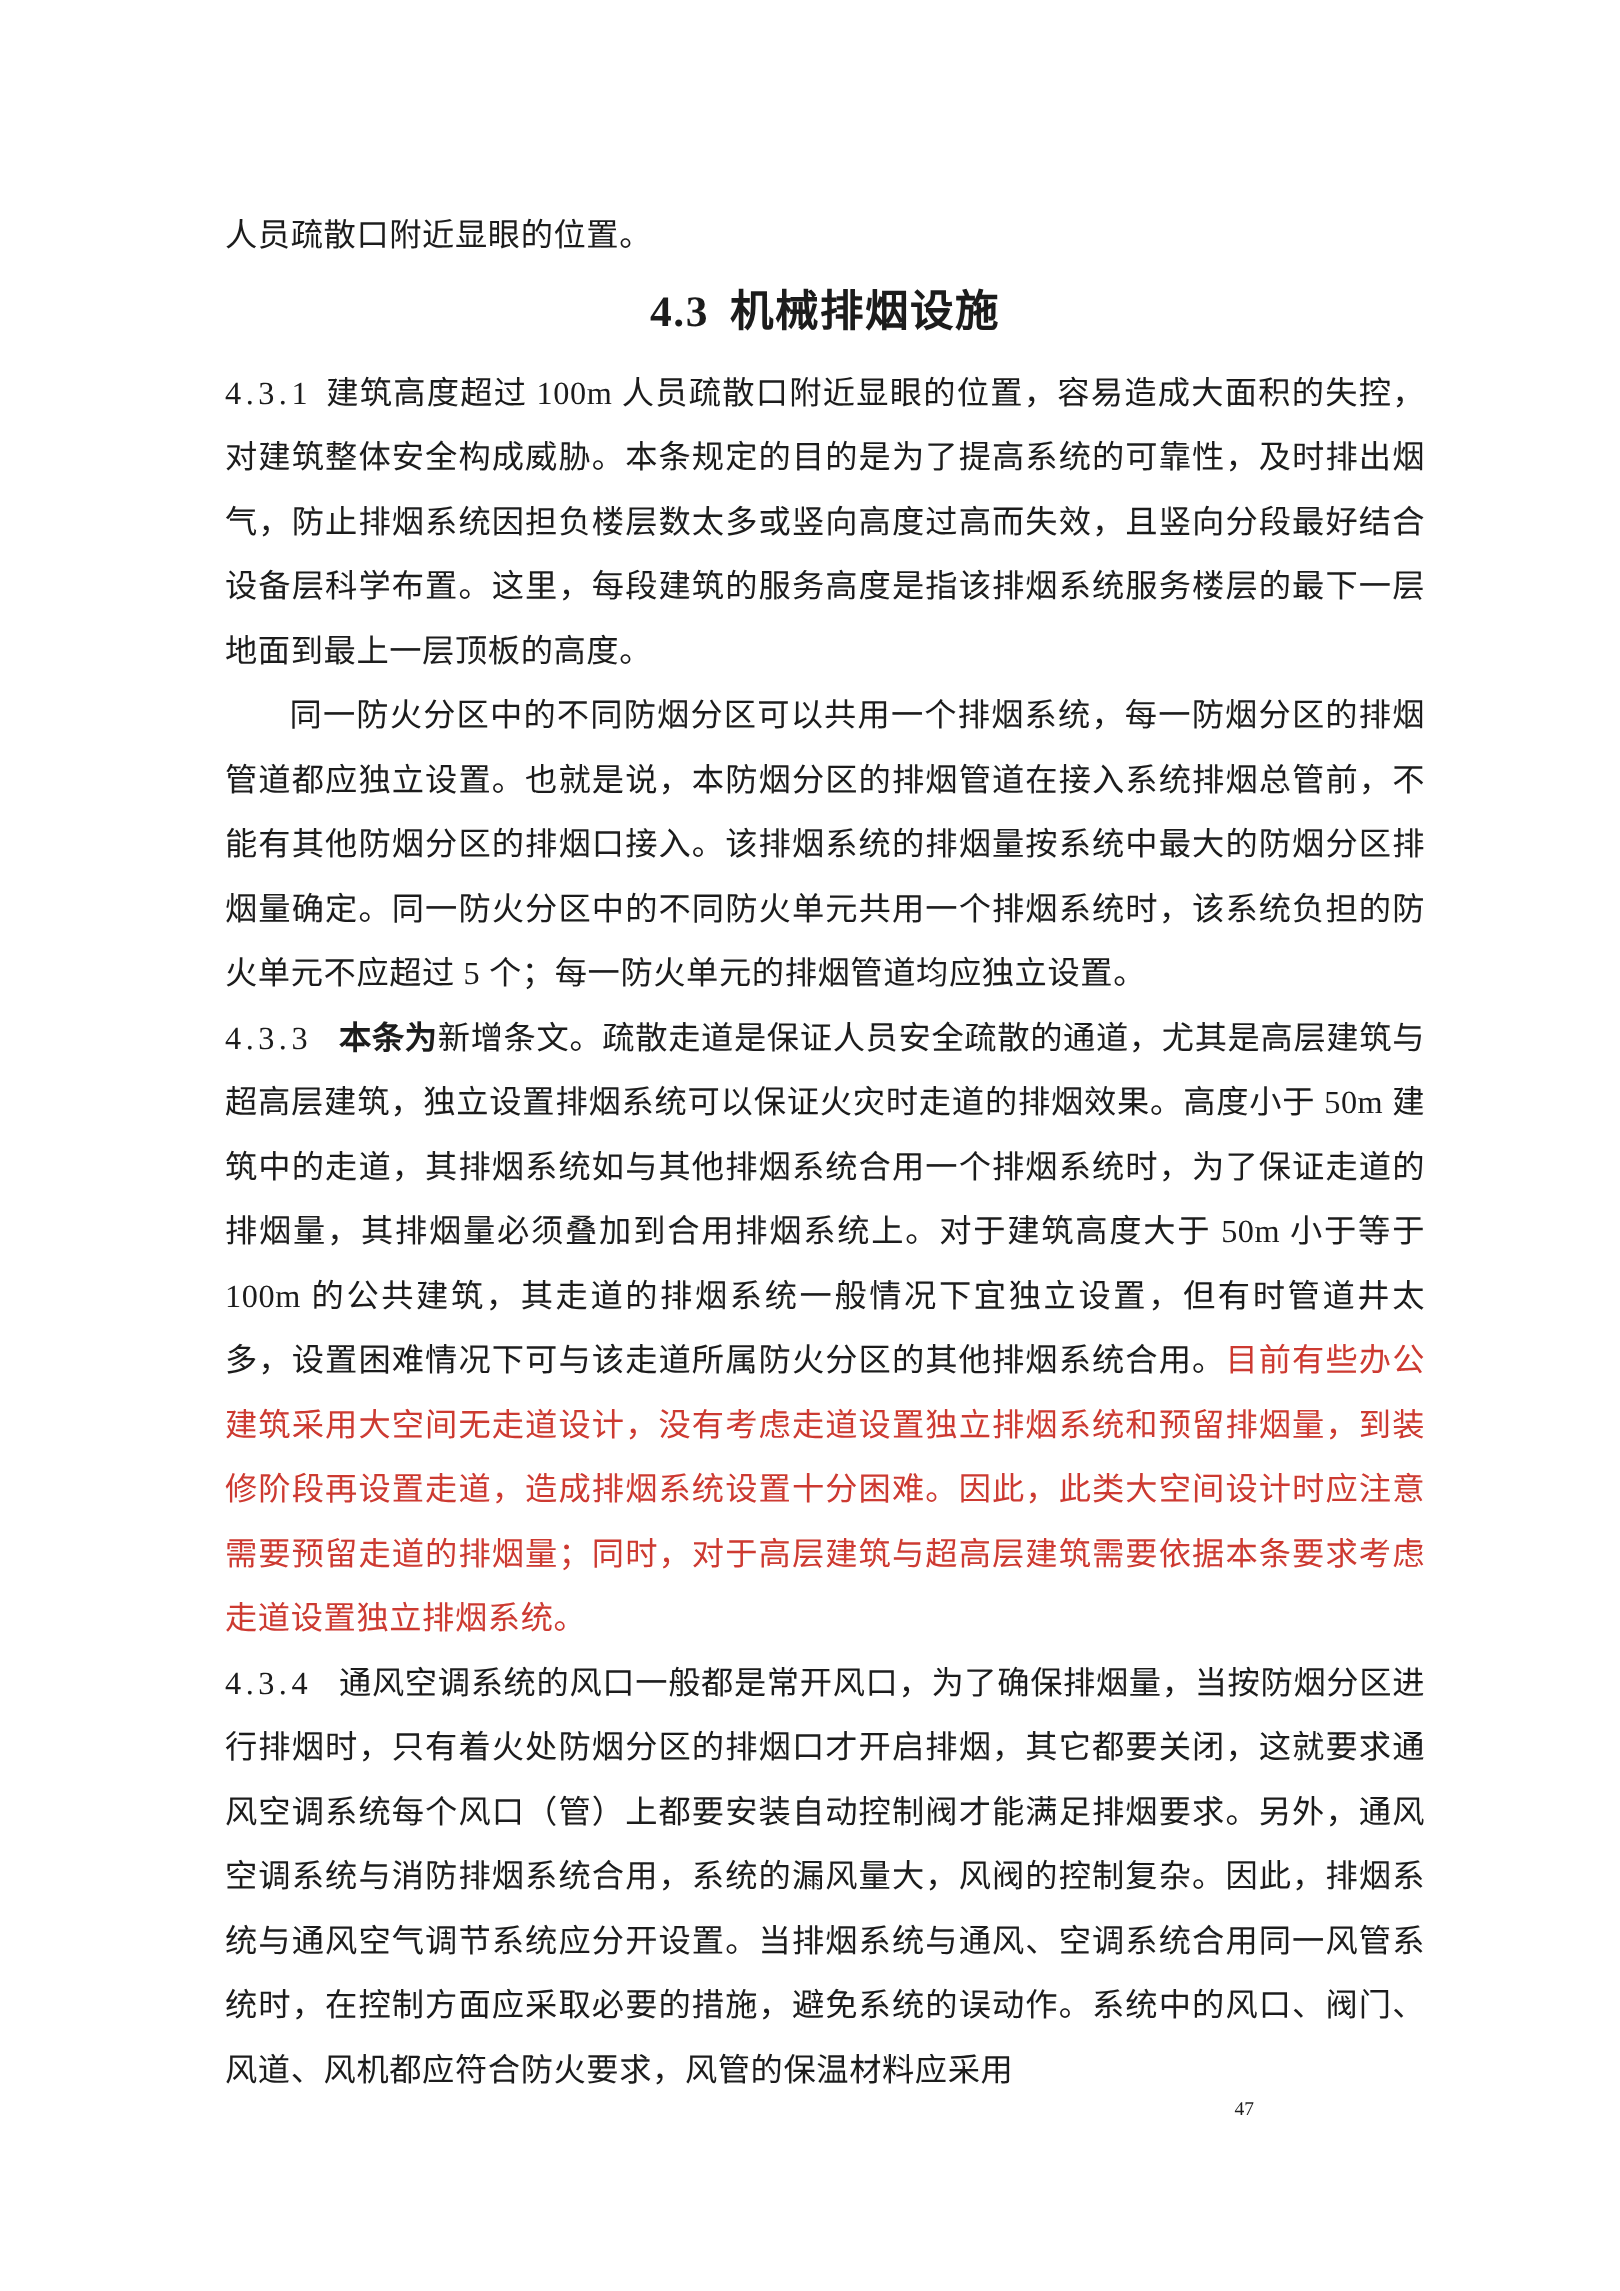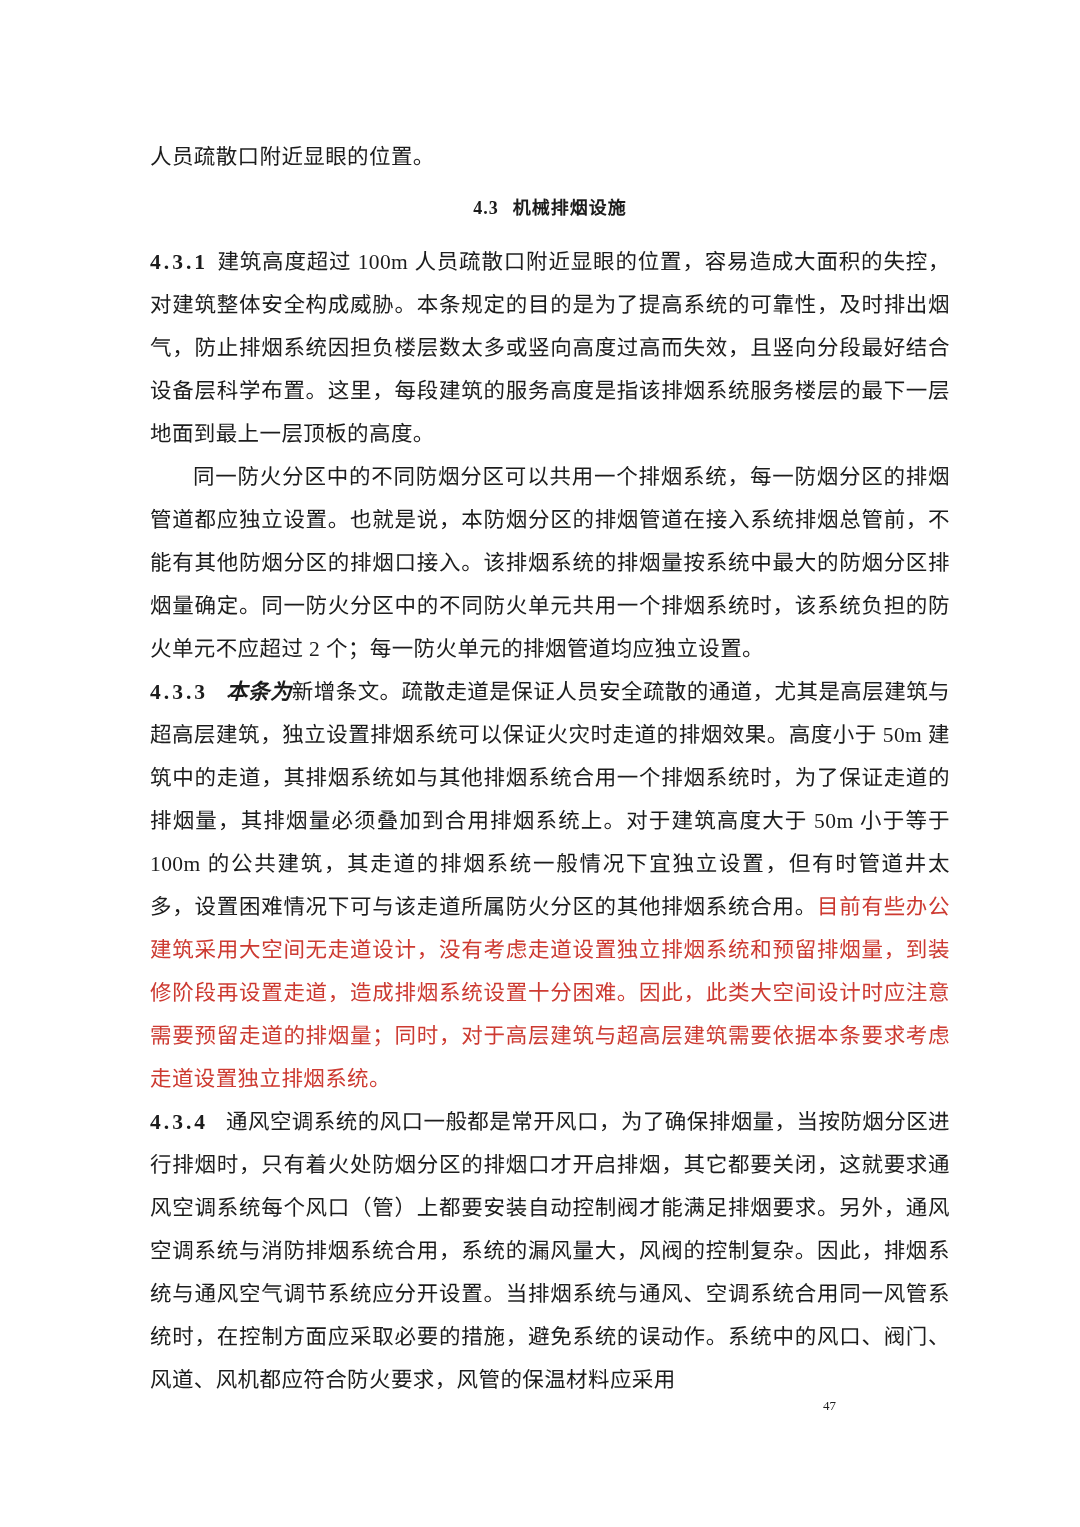--- a/index.html
+++ b/index.html
@@ -33,35 +33,35 @@
     margin: 0;
     font-size: 21.5px;
     line-height: 43px;
     text-align: justify;
     text-justify: inter-ideograph;
     letter-spacing: 0.4px;
     color: var(--body-text);
   }
   .heading {
     margin: 8px 0 11px 0;
-    font-size: 18px;
+    font-size: 29px;
     line-height: 43px;
     font-weight: bold;
     text-align: center;
     letter-spacing: 1px;
   }
   .hgap { display: inline-block; width: 14px; }
   .num {
-    font-weight: bold;
+    font-weight: normal;
     letter-spacing: 3px;
     margin-right: 9px;
     white-space: nowrap;
   }
   .num.wide { margin-right: 18px; }
-  .lead-bold { font-weight: bold; font-style: italic; }
+  .lead-bold { font-weight: bold; }
   .red { color: var(--highlight); }
   .inset { text-indent: 2em; }
   .pagenum {
     position: absolute;
     right: 164px;
     top: 1392px;
     font-size: 13px;
     line-height: 28px;
     color: var(--body-text);
   }
@@ -72,21 +72,21 @@
 <div class="page">
   <div class="content">
 
     <p class="para"><span>人员疏散口附近显眼的位置。</span></p>
 
     <h2 class="heading"><span>4.3</span><span class="hgap"></span><span>机械排烟设施</span></h2>
 
     <p class="para"><span class="num">4.3.1</span><span>建筑高度超过 100m 人员疏散口附近显眼的位置，容易造成大面积的失控，对建筑整体安全构成威胁。本条规定的目的是为了提高系统的可靠性，及时排出烟气，防止排烟系统因担负楼层数太多或竖向高度过高而失效，且竖向分段最好结合设备层科学布置。这里，每段建筑的服务高度是指该排烟系统服务楼层的最下一层地面到最上一层顶板的高度。</span></p>
 
 
-    <p class="para inset"><span>同一防火分区中的不同防烟分区可以共用一个排烟系统，每一防烟分区的排烟管道都应独立设置。也就是说，本防烟分区的排烟管道在接入系统排烟总管前，不能有其他防烟分区的排烟口接入。该排烟系统的排烟量按系统中最大的防烟分区排烟量确定。同一防火分区中的不同防火单元共用一个排烟系统时，该系统负担的防火单元不应超过 2 个；每一防火单元的排烟管道均应独立设置。</span></p>
+    <p class="para inset"><span>同一防火分区中的不同防烟分区可以共用一个排烟系统，每一防烟分区的排烟管道都应独立设置。也就是说，本防烟分区的排烟管道在接入系统排烟总管前，不能有其他防烟分区的排烟口接入。该排烟系统的排烟量按系统中最大的防烟分区排烟量确定。同一防火分区中的不同防火单元共用一个排烟系统时，该系统负担的防火单元不应超过 5 个；每一防火单元的排烟管道均应独立设置。</span></p>
 
     <p class="para"><span class="num wide">4.3.3</span><span class="lead-bold">本条为</span><span>新增条文。疏散走道是保证人员安全疏散的通道，尤其是高层建筑与超高层建筑，独立设置排烟系统可以保证火灾时走道的排烟效果。高度小于 50m 建筑中的走道，其排烟系统如与其他排烟系统合用一个排烟系统时，为了保证走道的排烟量，其排烟量必须叠加到合用排烟系统上。对于建筑高度大于 50m 小于等于 100m 的公共建筑，其走道的排烟系统一般情况下宜独立设置，但有时管道井太多，设置困难情况下可与该走道所属防火分区的其他排烟系统合用。</span><span class="red">目前有些办公建筑采用大空间无走道设计，没有考虑走道设置独立排烟系统和预留排烟量，到装修阶段再设置走道，造成排烟系统设置十分困难。因此，此类大空间设计时应注意需要预留走道的排烟量；同时，对于高层建筑与超高层建筑需要依据本条要求考虑走道设置独立排烟系统。</span></p>
 
     <p class="para"><span class="num wide">4.3.4</span><span>通风空调系统的风口一般都是常开风口，为了确保排烟量，当按防烟分区进行排烟时，只有着火处防烟分区的排烟口才开启排烟，其它都要关闭，这就要求通风空调系统每个风口（管）上都要安装自动控制阀才能满足排烟要求。另外，通风空调系统与消防排烟系统合用，系统的漏风量大，风阀的控制复杂。因此，排烟系统与通风空气调节系统应分开设置。当排烟系统与通风、空调系统合用同一风管系统时，在控制方面应采取必要的措施，避免系统的误动作。系统中的风口、阀门、风道、风机都应符合防火要求，风管的保温材料应采用</span></p>
 
   </div>
 
   <div class="pagenum">47</div>
 </div>
 

